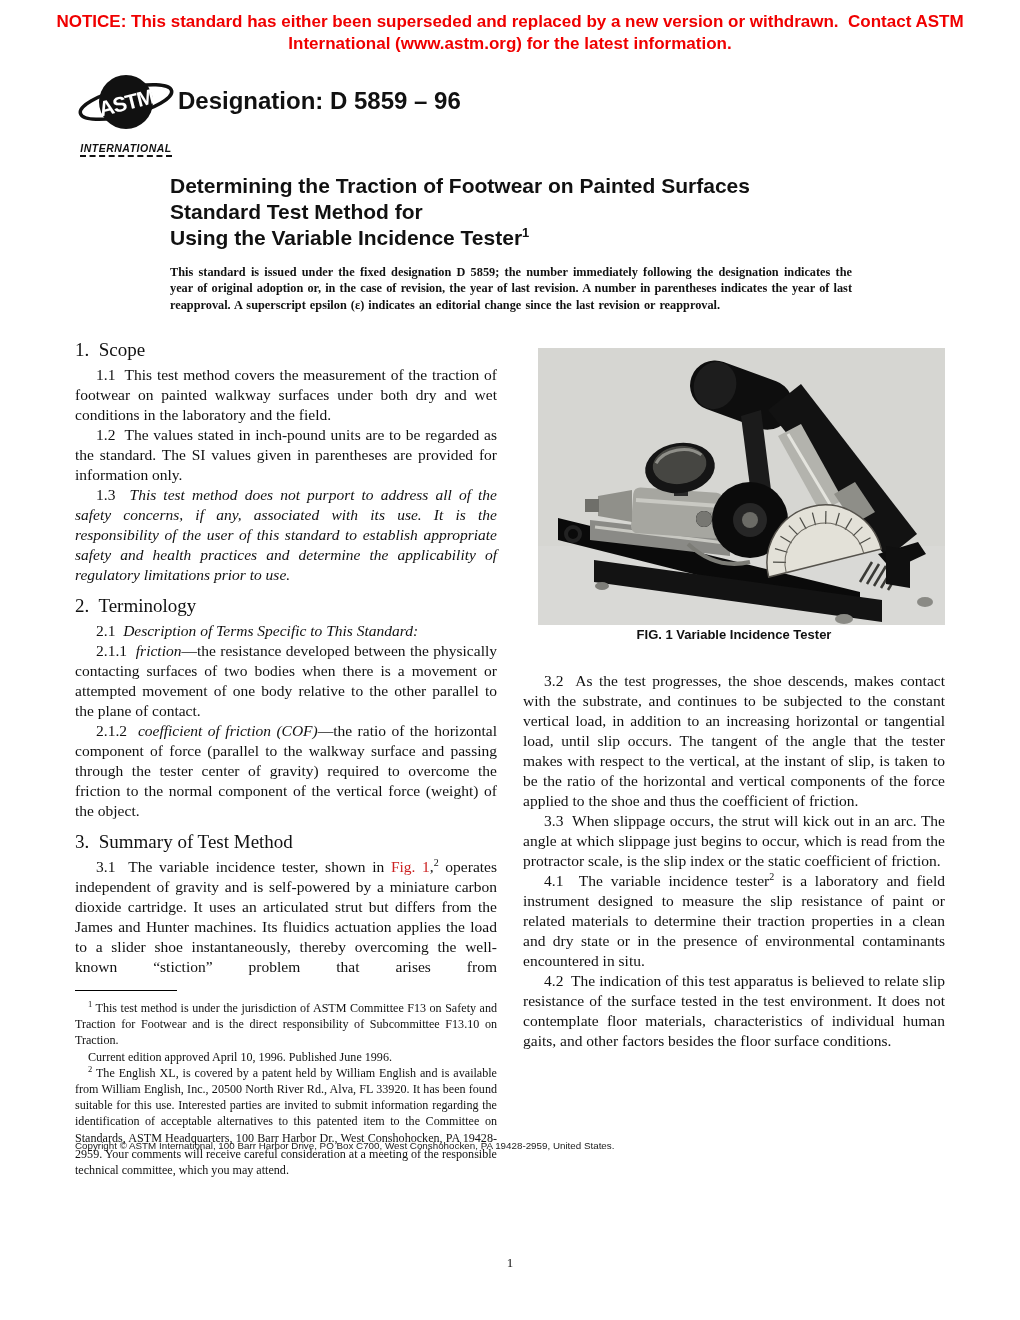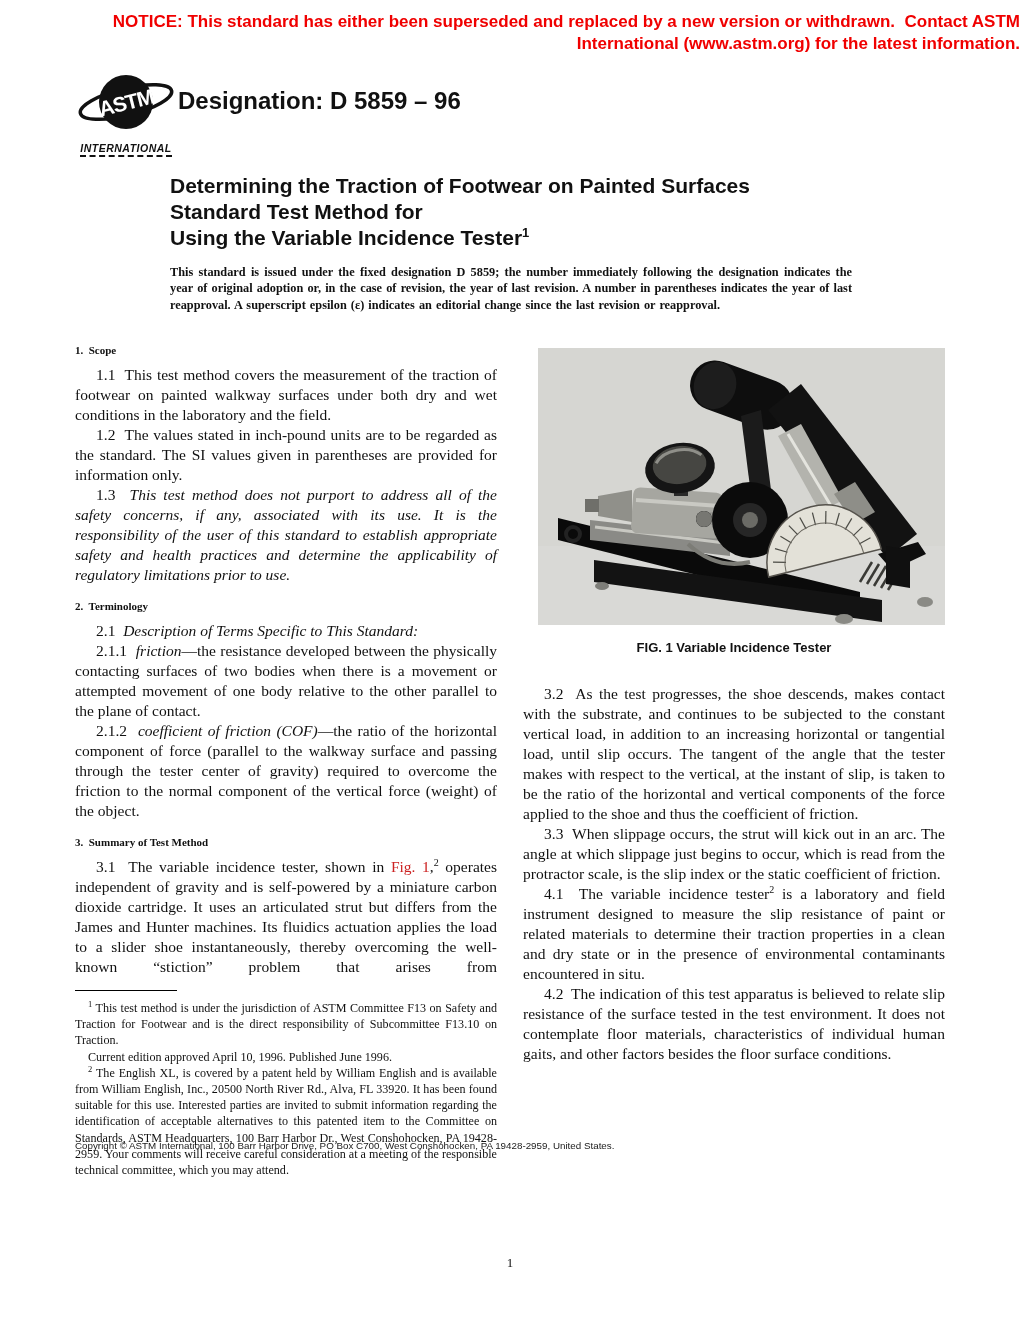--- a/index.html
+++ b/index.html
@@ -3,21 +3,21 @@
 <meta charset="utf-8">
 <style>
   html,body { margin:0; padding:0; background:#ffffff; }
   .page {
     position:relative; width:1020px; height:1320px; background:#ffffff;
     font-family:"Liberation Serif", serif; color:#111; overflow:hidden;
   }
   
   .notice {
     position:absolute; top:11px; left:0; width:100%;
-    text-align:right; color:#f00000;
+    text-align:center; color:#f00000;
     font-family:"Liberation Sans", sans-serif; font-weight:bold;
     font-size:17px; line-height:22px;
   }
   
   .logo-wrap { position:absolute; top:72px; left:76px; width:100px; text-align:center; }
   .logo-sub {
     font-family:"Liberation Sans", sans-serif; font-weight:bold; font-style:italic;
     font-size:10.5px; letter-spacing:0.5px; color:#111;
     border-bottom:2px dashed #111; display:inline-block; padding-bottom:1px; margin-top:-3px;
   }
@@ -37,31 +37,31 @@
     position:absolute; top:264px; left:170px; width:682px;
     font-size:12.3px; line-height:16.4px; text-align:justify; word-spacing:1px;font-weight:bold;
   }
   
   .col { position:absolute; top:337px; width:422px; font-size:15.5px; line-height:20px; }
   .col-left  { left:75px; }
   .col-right { left:523px; }
   .col p { margin:0; text-align:justify; }
   .col p.ind { text-indent:21px; }
   .col h3 {
-    margin:11px 0 5px 0; font-size:11px; line-height:20px; font-weight:bold;
+    margin:11px 0 5px 0; font-size:19px; line-height:20px; font-weight:normal;
   }
   .col h3.first { margin-top:3px; }
   .it { font-style:italic; }
   .figref { color:#cc2222; }
   .cont-last { text-align-last:justify; }
   sup.s { font-size:10px; vertical-align:super; line-height:0; }
   
   .figure { margin:11px 0 0 15px; width:407px; height:277px; display:block; }
   .fig-caption {
-    margin-top:13px; margin-bottom:26px; text-align:center;
+    margin-bottom:26px; text-align:center;
     font-family:"Liberation Sans", sans-serif; font-weight:bold; font-size:13px;
   }
   
   .footnotes { position:absolute; top:990px; left:75px; width:422px;
     font-size:12.1px; line-height:16.2px; }
   .fn-rule { width:102px; border-top:1.6px solid #000; margin-bottom:9px; }
   .footnotes p { margin:0; text-align:justify; }
   .footnotes p.ind { text-indent:13px; }
   .footnotes sup { font-size:8.5px; vertical-align:super; line-height:0; }
   

